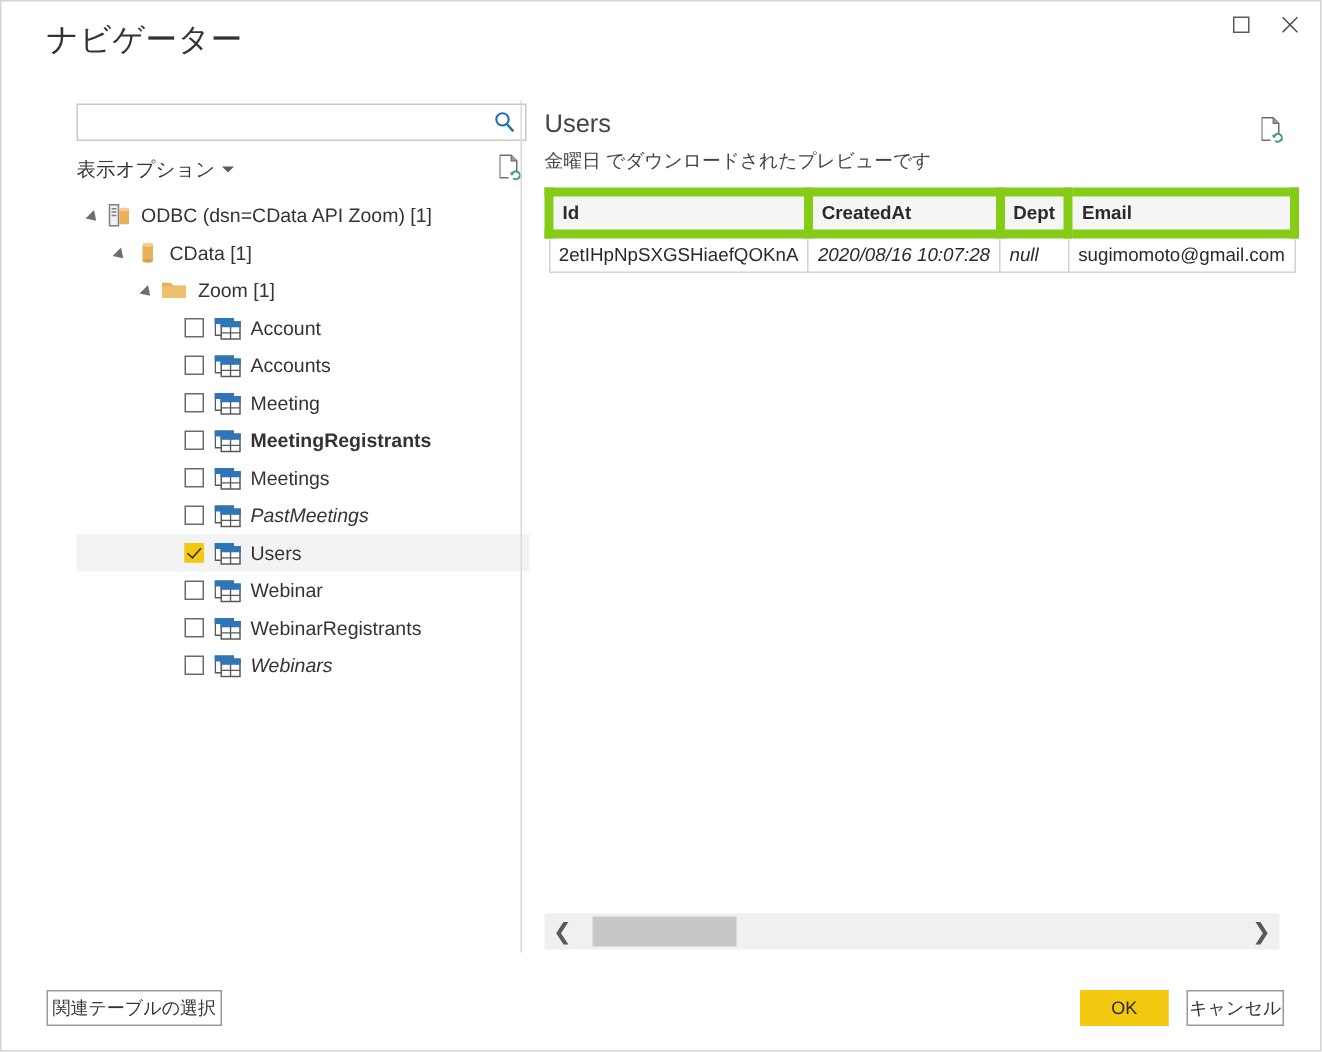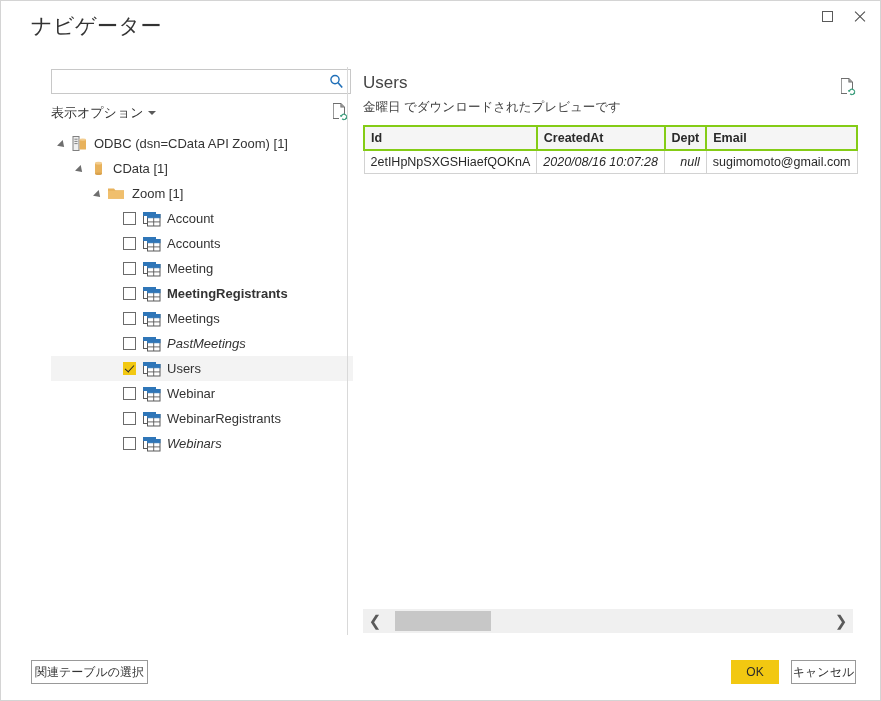--- a/index.html
+++ b/index.html
@@ -245,21 +245,21 @@
   table.preview {
     position: absolute;
     left: 0;
     top: 52px;
     border-collapse: collapse;
     table-layout: fixed;
     font-size: 12.5px;
   }
   table.preview th {
     background: #f5f5f5;
-    border: 2px solid #84cc16;
+    border: 6px solid #84cc16;
     font-weight: bold;
     text-align: left;
     padding: 4px 6px;
     color: #2a2a2a;
     height: 14px;
     white-space: nowrap;
     overflow: hidden;
   }
   table.preview td {
     border: 1px solid #d2d2d2;
@@ -267,21 +267,20 @@
     color: #2a2a2a;
     white-space: nowrap;
     overflow: hidden;
     background: #ffffff;
   }
   td.num {
     text-align: right;
     font-style: italic;
   }
   td.nullv {
-    text-align: right;
     font-style: italic;
   }
 
   
   .h-scroll {
     position: absolute;
     left: 362px;
     top: 608px;
     width: 490px;
     height: 24px;
@@ -334,21 +333,21 @@
     padding: 0;
   }
   .btn-related {
     left: 30px;
     top: 659px;
     width: 117px;
   }
   .btn-ok {
     right: 101px;
     top: 659px;
-    width: 48px;
+    width: 59px;
     background: #f2c811;
     border-color: #f2c811;
     color: #2a2a2a;
   }
   .btn-cancel {
     right: 24px;
     top: 659px;
     width: 65px;
   }
 </style>

